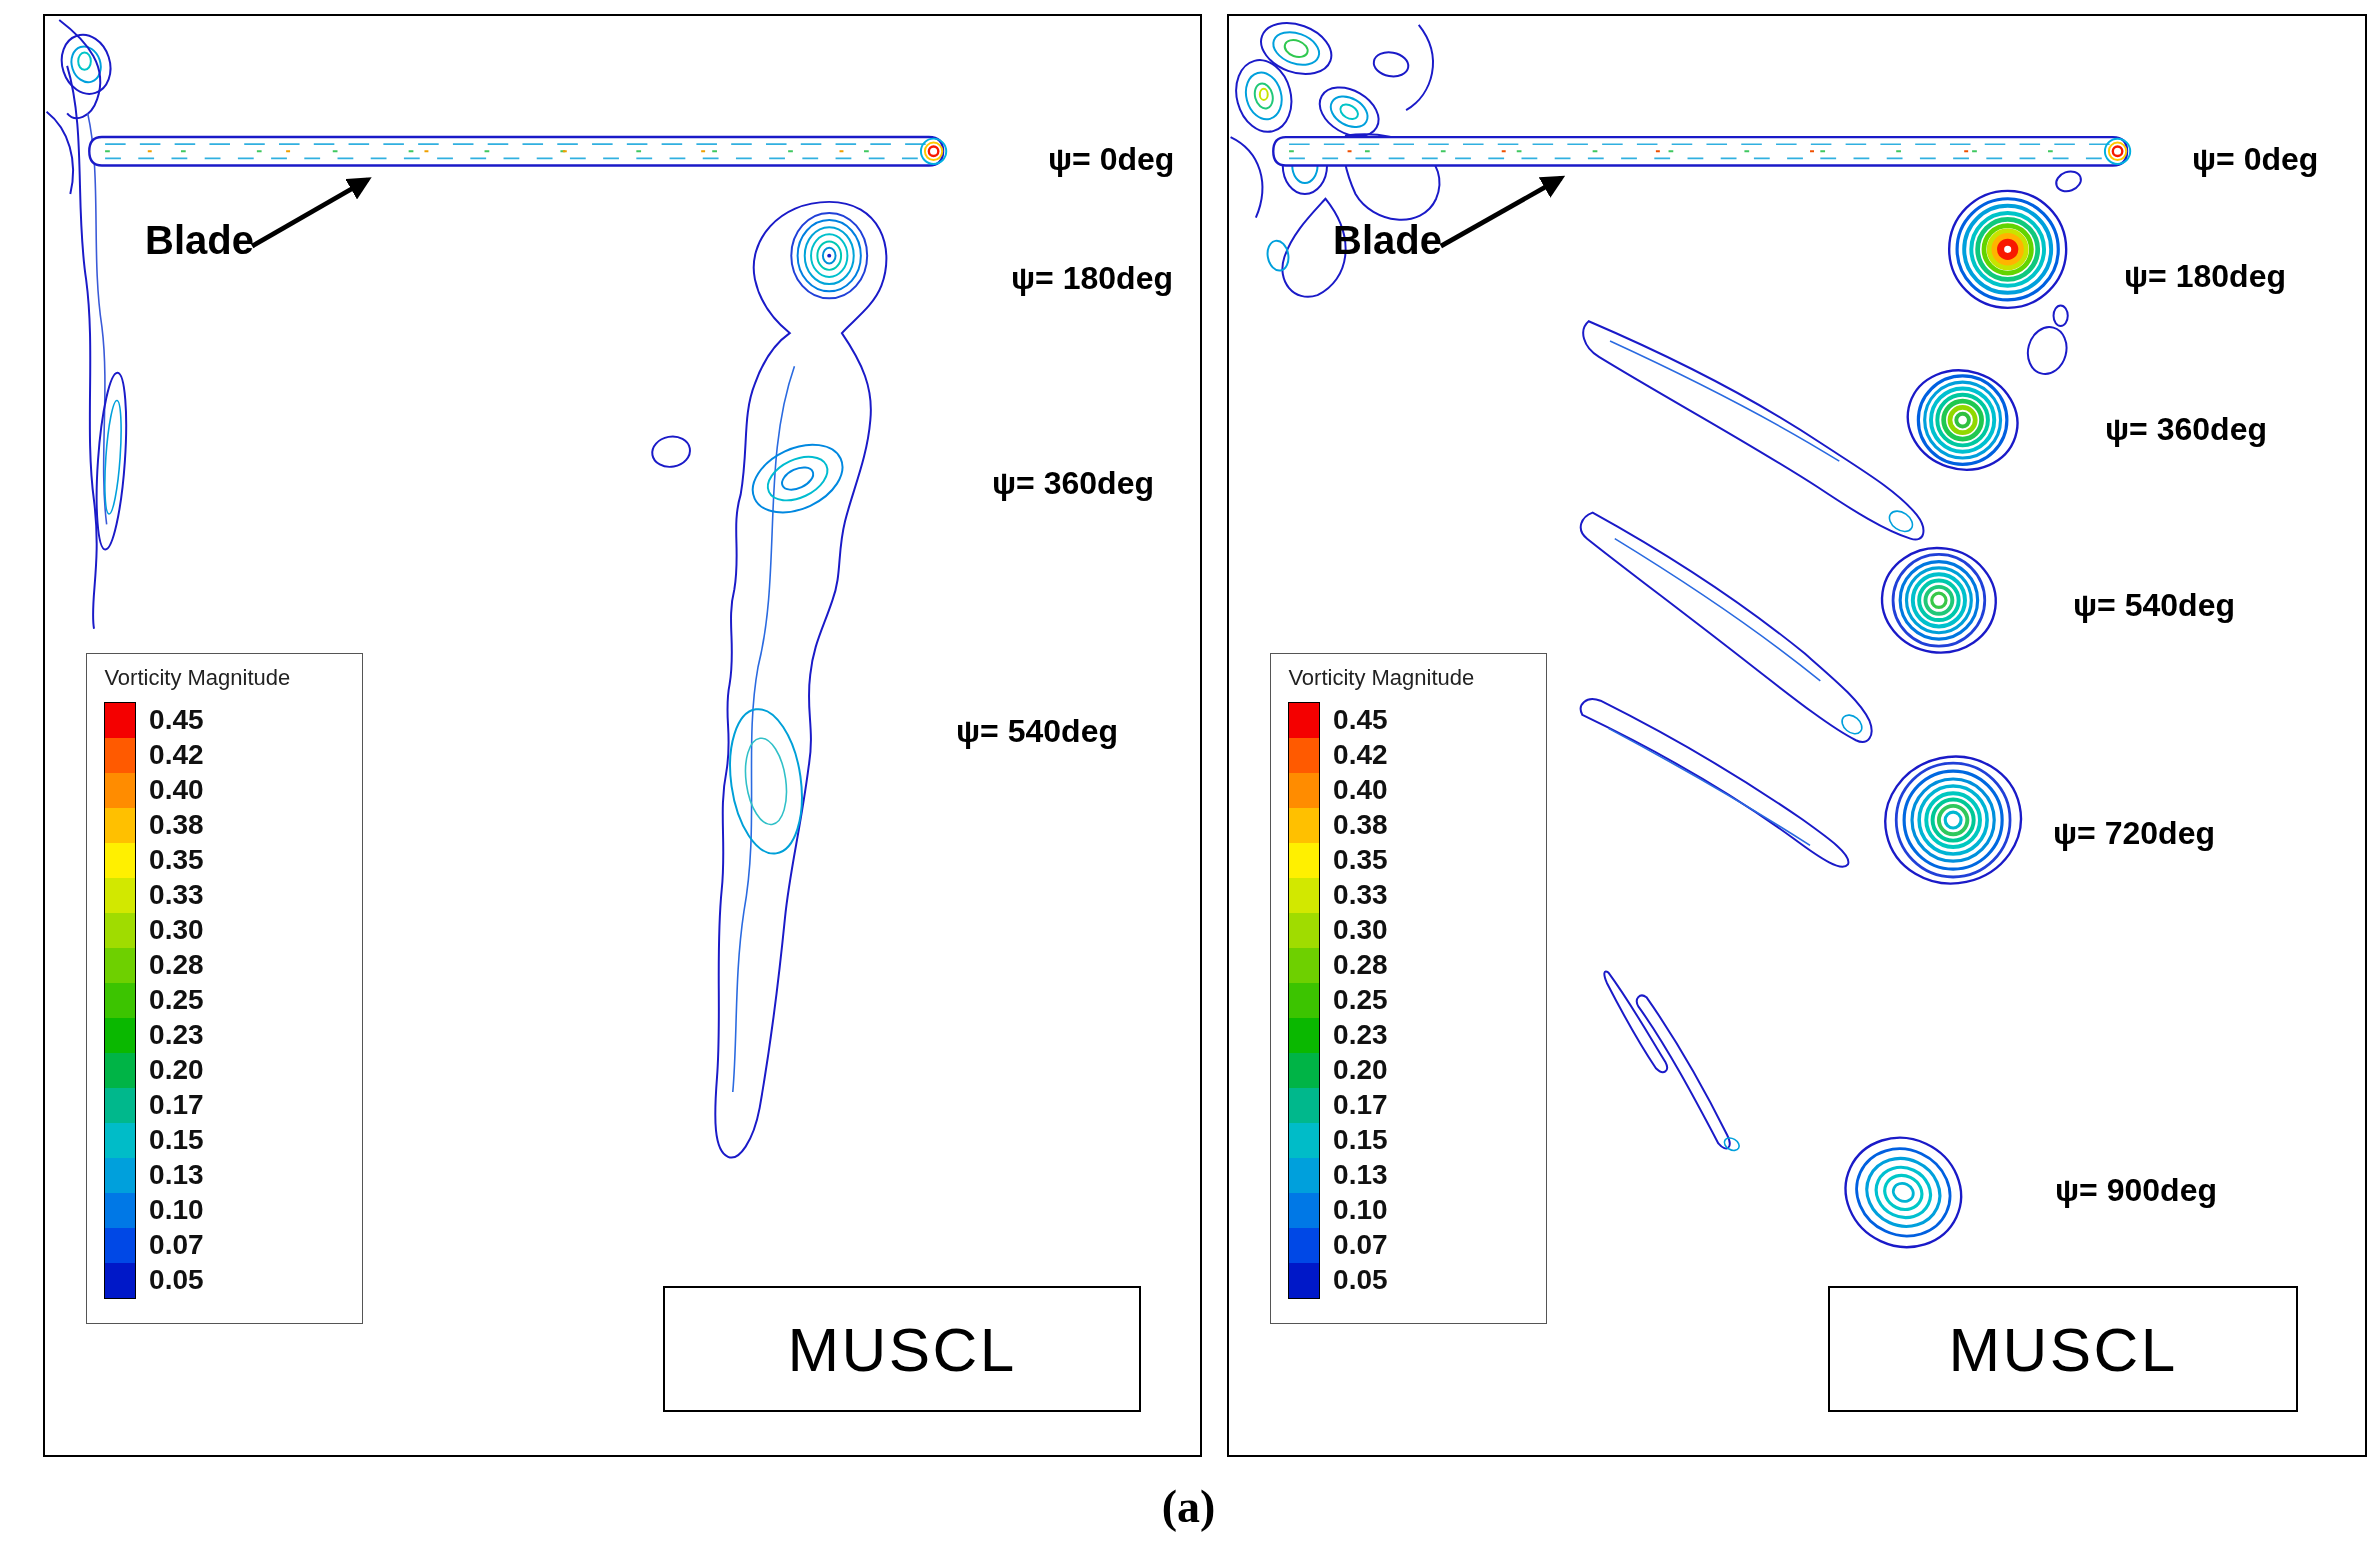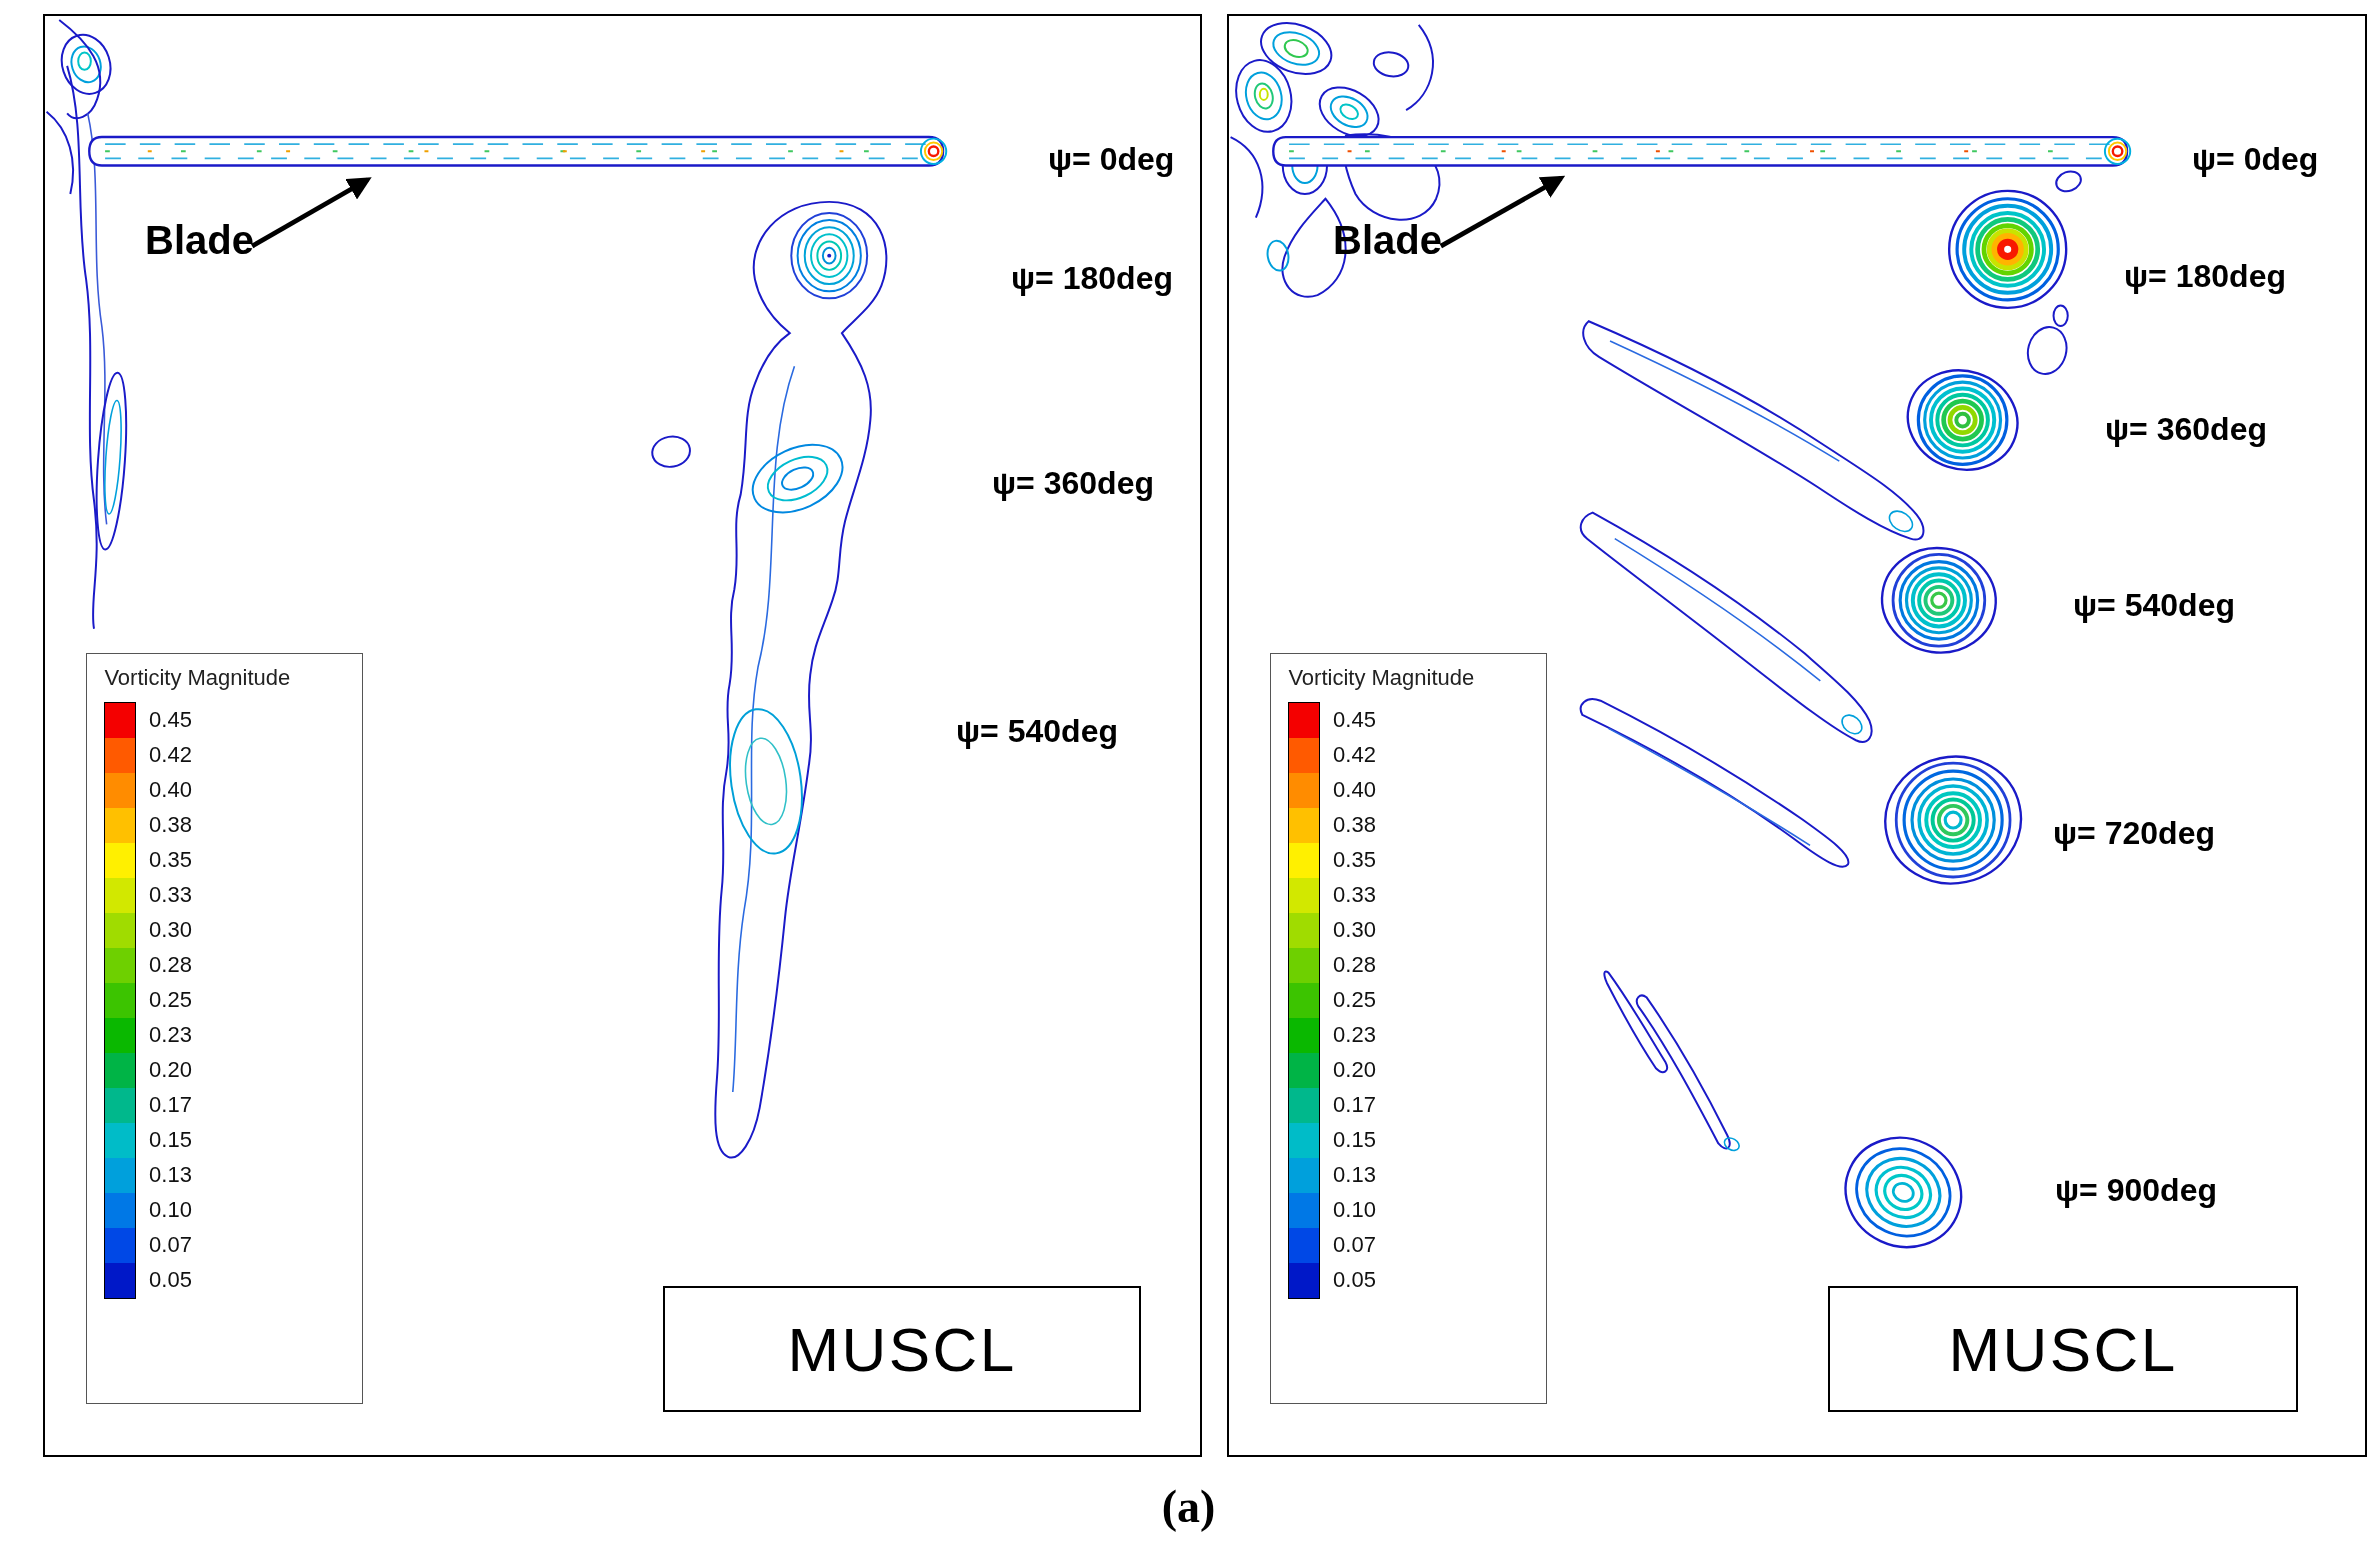--- a/index.html
+++ b/index.html
@@ -3,27 +3,27 @@
 <meta charset="utf-8">
 <style>
   html,body{margin:0;padding:0;background:#ffffff;}
   body{position:relative;width:2377px;height:1550px;font-family:"Liberation Sans",sans-serif;overflow:hidden;}
   .panel{position:absolute;top:14.2px;height:1439px;border:2.4px solid #000;background:#fff;overflow:hidden;box-sizing:content-box;}
   .panel-left{left:43px;width:1155px;}
   .panel-right{left:1227px;width:1136px;}
   svg.contours{position:absolute;left:0;top:0;width:100%;height:100%;}
   .blade-label{position:absolute;font-size:40px;font-weight:bold;color:#000;}
   .psi-label{position:absolute;font-size:32px;font-weight:bold;color:#000;white-space:nowrap;}
-  .legend{position:absolute;left:41px;top:637px;width:277px;height:751px;border:1.6px solid #555;background:#fff;box-sizing:border-box;padding:11px 0 0 17.4px;}
+  .legend{position:absolute;left:41px;top:637px;width:277px;height:671px;border:1.6px solid #555;background:#fff;box-sizing:border-box;padding:11px 0 0 17.4px;}
   .legend-title{font-size:22px;color:#222;margin-bottom:11px;}
   .legend-body{display:flex;}
   .legend-strip{width:30px;border:0.8px solid #000;display:flex;flex-direction:column;}
   .legend-cell{height:35px;width:100%;}
   .legend-labels{margin-left:12.7px;}
-  .legend-label{height:35px;line-height:35px;font-size:22px;color:#111;}
+  .legend-label{height:35px;line-height:35px;font-size:28px;color:#111;font-weight:bold;}
   .method-box{position:absolute;border:2.4px solid #000;background:#fff;display:flex;align-items:center;justify-content:center;font-size:62px;letter-spacing:2.4px;color:#000;}
   .panel-left .method-box{left:618px;top:1270px;width:474px;height:122px;}
   .panel-right .method-box{left:599px;top:1270px;width:466px;height:122px;}
   .caption{position:absolute;left:0;right:0;top:1480px;text-align:center;font-family:"Liberation Serif",serif;font-size:46px;font-weight:bold;color:#000;}
 </style>
 </head>
 <body>
 
 <div class="figure">
 

